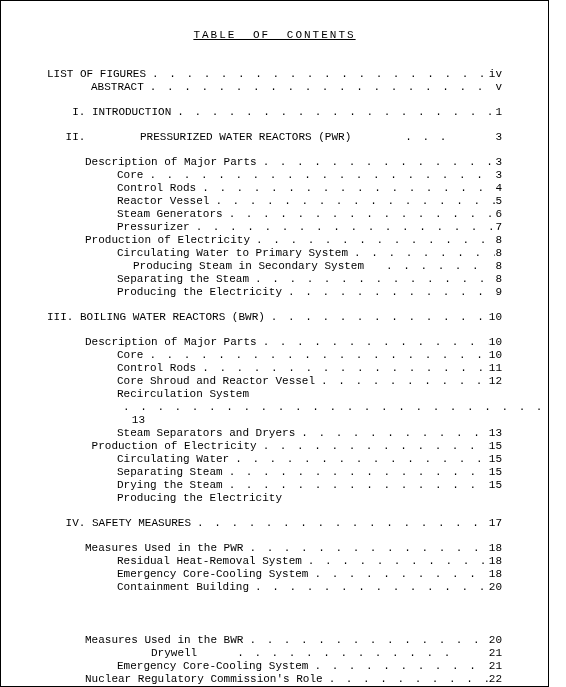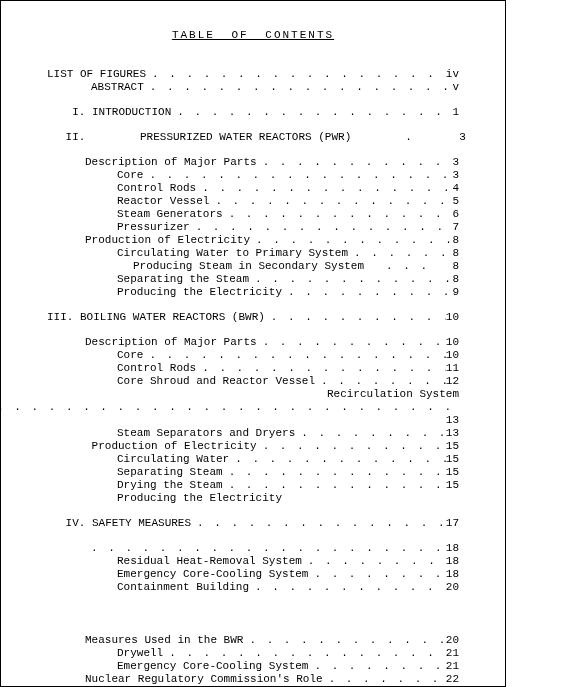--- a/index.html
+++ b/index.html
@@ -1,21 +1,21 @@
 <!DOCTYPE html>
 <html><head>
 <meta charset="utf-8">
 <style>
   html, body {
     margin: 0;
     padding: 0;
     background: #fff;
   }
   .page {
-    width: 506px;
+    width: 549px;
     height: 687px;
     box-sizing: border-box;
     border: 1px solid #000;
     padding: 28px 46px 20px 46px;
     font-family: "Courier New", Courier, monospace;
     font-size: 11px;
     line-height: 13px;
     color: #000;
     position: relative;
     overflow: hidden;
@@ -23,21 +23,21 @@
   .title {
     text-align: center;
     text-decoration: underline;
     letter-spacing: 2px;
     word-spacing: 8px;
     margin-bottom: 26px;
     font-weight: normal;
   }
   .row {
     display: flex;
-    align-items: flex-end;
+    align-items: flex-start;
     margin: 0 0 0 0;
     padding-left: 0;
   }
   .row .lead {
     white-space: pre;
   }
   .row .label {
     white-space: pre;
   }
   .row .dots {
@@ -230,20 +230,21 @@
       <div class="gap"></div>
       <div class="row" style="padding-left: 12px;">
         <span class="lead"> IV. </span>
         <span class="label">SAFETY MEASURES</span>
         <span class="dots">. . . . . . . . . . . . . . . . . . . . . . . . . . . . . . . . . . . . . . . . . . . . . . . . . . . . . . . . . . . . . . . . . . . . . . . . . . . . . . . . </span>
         <span class="page-num">17</span>
       </div>
       <div class="gap"></div>
       <div class="row" style="padding-left: 38px;">
         <span class="lead"></span>
+        <span class="label">Measures Used in the PWR</span>
         <span class="dots">. . . . . . . . . . . . . . . . . . . . . . . . . . . . . . . . . . . . . . . . . . . . . . . . . . . . . . . . . . . . . . . . . . . . . . . . . . . . . . . . </span>
         <span class="page-num">18</span>
       </div>
       <div class="row" style="padding-left: 70px;">
         <span class="lead"></span>
         <span class="label">Residual Heat-Removal System</span>
         <span class="dots">. . . . . . . . . . . . . . . . . . . . . . . . . . . . . . . . . . . . . . . . . . . . . . . . . . . . . . . . . . . . . . . . . . . . . . . . . . . . . . . . </span>
         <span class="page-num">18</span>
       </div>
       <div class="row" style="padding-left: 70px;">
@@ -257,21 +258,21 @@
         <span class="label">Containment Building</span>
         <span class="dots">. . . . . . . . . . . . . . . . . . . . . . . . . . . . . . . . . . . . . . . . . . . . . . . . . . . . . . . . . . . . . . . . . . . . . . . . . . . . . . . . </span>
         <span class="page-num">20</span>
       </div>
       <div class="row" style="padding-left: 38px; margin-top: 40px;">
         <span class="lead"></span>
         <span class="label">Measures Used in the BWR</span>
         <span class="dots">. . . . . . . . . . . . . . . . . . . . . . . . . . . . . . . . . . . . . . . . . . . . . . . . . . . . . . . . . . . . . . . . . . . . . . . . . . . . . . . . </span>
         <span class="page-num">20</span>
       </div>
-      <div class="row" style="padding-left: 70px;">
+      <div class="row" style="padding-left: 70px; gap: 34px;">
         <span class="lead"></span>
         <span class="label">Drywell</span>
         <span class="dots">. . . . . . . . . . . . . . . . . . . . . . . . . . . . . . . . . . . . . . . . . . . . . . . . . . . . . . . . . . . . . . . . . . . . . . . . . . . . . . . . </span>
         <span class="page-num">21</span>
       </div>
       <div class="row" style="padding-left: 70px;">
         <span class="lead"></span>
         <span class="label">Emergency Core-Cooling System</span>
         <span class="dots">. . . . . . . . . . . . . . . . . . . . . . . . . . . . . . . . . . . . . . . . . . . . . . . . . . . . . . . . . . . . . . . . . . . . . . . . . . . . . . . . </span>
         <span class="page-num">21</span>

